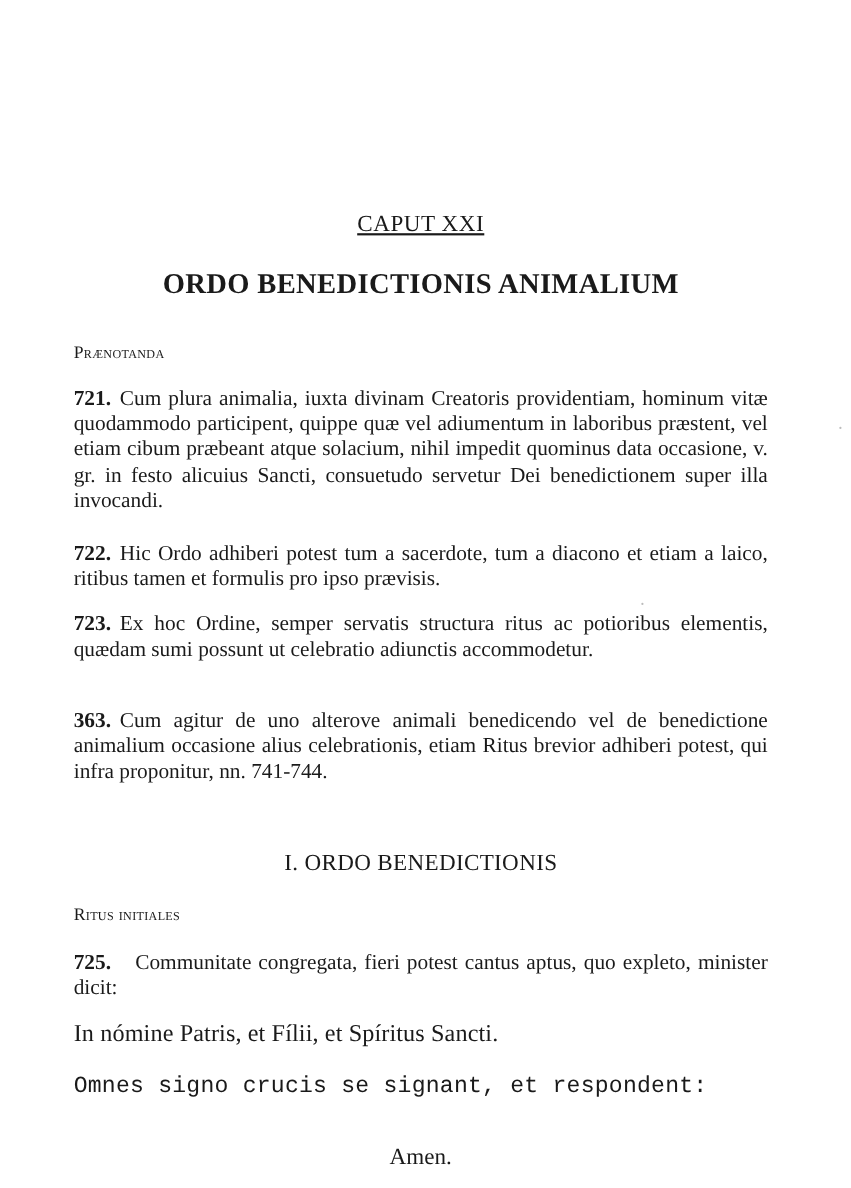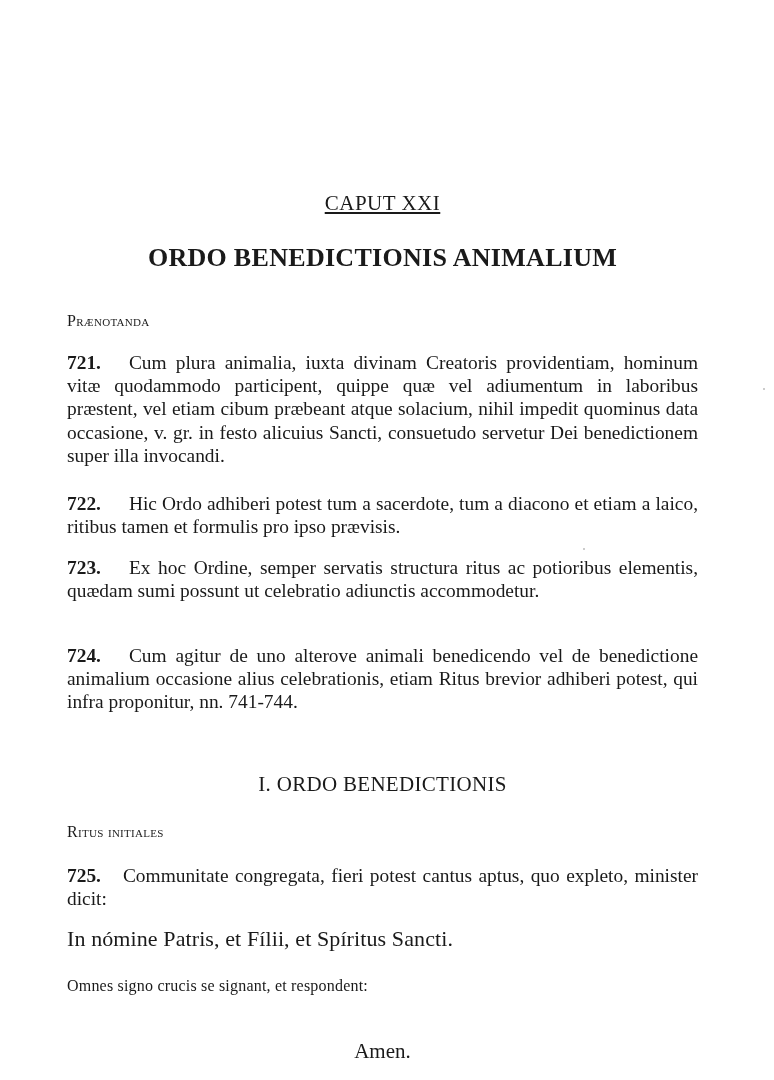--- a/index.html
+++ b/index.html
@@ -15,33 +15,33 @@
     }
     .title {
       top: 243px; text-align: center; font-size: 26px; font-weight: bold; letter-spacing: 0.3px;
     }
     .smallcaps { font-variant: small-caps; font-size: 16px; letter-spacing: 0.3px; }
     .rubric-pre { top: 312px; }
     .para {
       font-size: 19.4px; line-height: 23.2px; text-align: justify;
       text-align-last: left; hyphens: manual;
     }
-    .para .num { font-weight: bold; margin-right: 28px; }
+    .para .num { font-weight: bold; margin-right: 8px; }
     .p721 { top: 351px; }
     .p722 { top: 492px; }
     .p723 { top: 556px; }
     .p724 { top: 644px; }
     .section {
       top: 772px; text-align: center; font-size: 21px; letter-spacing: 0.3px;
     }
     .rubric-init { top: 823px; }
     .p725 { top: 864px; }
     .p725 .num { margin-right: 22px; margin-top: 36px; }
     .formula { top: 926px; font-size: 22px; letter-spacing: 0.1px; }
-    .instr { top: 977px; font-size: 16px; letter-spacing: 0.2px; }
+    .instr { top: 977px; font-size: 21px; letter-spacing: 0.2px; font-family: Liberation Mono, monospace; }
     .resp { top: 1039px; font-size: 21px; text-align: center; }
     .speck { position: absolute; width: 2px; height: 2px; background: #bbb; border-radius: 1px; }
   </style>
 </head>
 <body>
 
 <div class="page">
   <div class="abs chapter">CAPUT XXI</div>
   <div class="abs title">ORDO BENEDICTIONIS ANIMALIUM</div>
 
@@ -53,21 +53,21 @@
 
   <div class="abs para p722">
     <span class="num">722.</span><span>Hic Ordo adhiberi potest tum a sacerdote, tum a diacono et etiam a laico, ritibus tamen et formulis pro ipso prævisis.</span>
   </div>
 
   <div class="abs para p723">
     <span class="num">723.</span><span>Ex hoc Ordine, semper servatis structura ritus ac potioribus elementis, quædam sumi possunt ut celebratio adiunctis accommo­detur.</span>
   </div>
 
   <div class="abs para p724">
-    <span class="num">724.</span><span>Cum agitur de uno alterove animali benedicendo vel de bene­dictione animalium occasione alius celebrationis, etiam Ritus brevior adhiberi potest, qui infra proponitur, nn. 741-744.</span>
+    <span class="num">363.</span><span>Cum agitur de uno alterove animali benedicendo vel de bene­dictione animalium occasione alius celebrationis, etiam Ritus brevior adhiberi potest, qui infra proponitur, nn. 741-744.</span>
   </div>
 
   <div class="abs section">I. ORDO BENEDICTIONIS</div>
 
   <div class="abs smallcaps rubric-init">Ritus initiales</div>
 
   <div class="abs para p725">
     <span class="num">725.</span><span>Communitate congregata, fieri potest cantus aptus, quo expleto, minister dicit:</span>
   </div>
 

